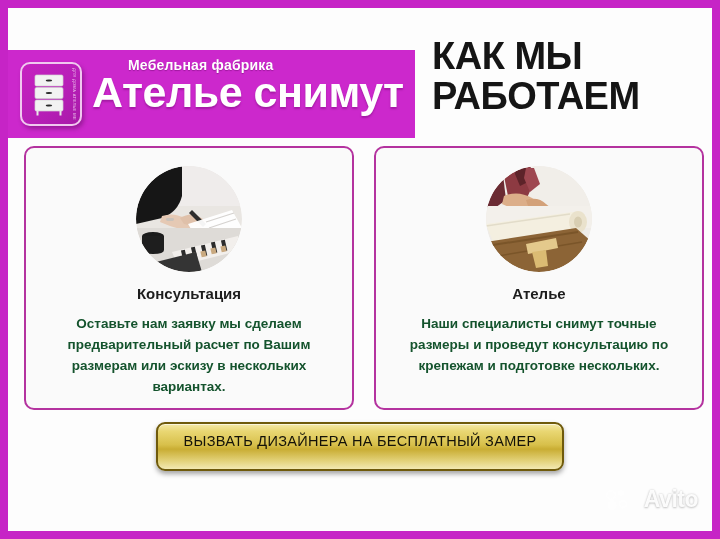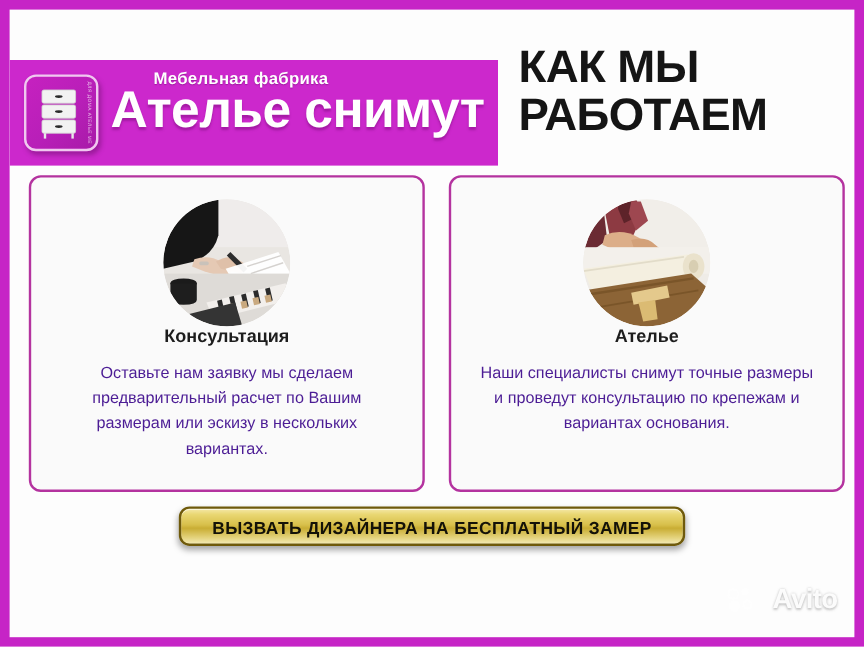--- a/index.html
+++ b/index.html
@@ -142,55 +142,57 @@
   .card-photo {
     width: 106px;
     height: 106px;
     border-radius: 50%;
     margin: 4px auto 0 auto;
     overflow: hidden;
     position: relative;
   }
   .card-photo svg { display: block; }
   .card-title {
+    margin-top: 13px;
     font-size: 15px;
     font-weight: bold;
     color: #1d1d1d;
   }
   .card-text {
     margin-top: 11px;
     font-size: 13.5px;
     line-height: 21px;
-    color: #4c1d95;
+    color: #14532d;
     padding: 0 4px;
+    font-weight: bold;
   }
 
   
   .cta-wrap {
     position: absolute;
     left: 0;
     top: 414px;
     width: 704px;
     text-align: center;
   }
   .cta-button {
     display: inline-block;
     box-sizing: border-box;
-    padding: 9px 26px 4px 26px;
+    padding: 9px 26px 20px 26px;
     border-radius: 9px;
     border: 2px solid #6f5a0b;
     background: linear-gradient(180deg,
         #f4e9a8 0%,
         #e9d773 16%,
         #d8c04b 46%,
         #c9ad33 56%,
         #e3d27a 82%,
         #f3e9b3 100%);
     font-size: 14.5px;
-    font-weight: bold;
+    font-weight: normal;
     color: #141208;
     letter-spacing: .3px;
     white-space: nowrap;
     box-shadow: 0 3px 5px rgba(0,0,0,.35), inset 0 1px 0 rgba(255,255,255,.6);
     cursor: pointer;
   }
 
   
   .watermark {
     position: absolute;
@@ -312,21 +314,21 @@
               <ellipse cx="92" cy="56" rx="4" ry="5.5" fill="#d8ceb2"></ellipse>
               <path d="M0 76 L90 62 L106 76 L106 106 L0 106 Z" fill="#8c6436"></path>
               <path d="M0 80 L92 66" stroke="#7a5529" stroke-width="2" fill="none"></path>
               <path d="M0 92 L96 76" stroke="#7a5529" stroke-width="1.5" fill="none"></path>
               <path d="M40 78 L70 72 L72 82 L42 88 Z" fill="#e4c98c"></path>
               <path d="M46 86 L60 84 L62 100 L50 102 Z" fill="#dbbb73"></path>
             </g>
           </svg>
         </div>
         <div class="card-title">Ателье</div>
-        <div class="card-text">Наши специалисты снимут точные размеры и проведут консультацию по крепежам и вариантах основания.</div>
+        <div class="card-text">Наши специалисты снимут точные размеры и проведут консультацию по крепежам и подготовке нескольких.</div>
       </div>
     </div>
 
     <div class="cta-wrap">
       <button class="cta-button">ВЫЗВАТЬ ДИЗАЙНЕРА НА БЕСПЛАТНЫЙ ЗАМЕР</button>
     </div>
 
     <div class="watermark">
       <svg class="wm-logo" width="24" height="22" viewBox="0 0 24 22">
         <circle cx="5" cy="6" r="4.2" fill="none" stroke="rgba(255,255,255,.95)" stroke-width="1.6"></circle>

